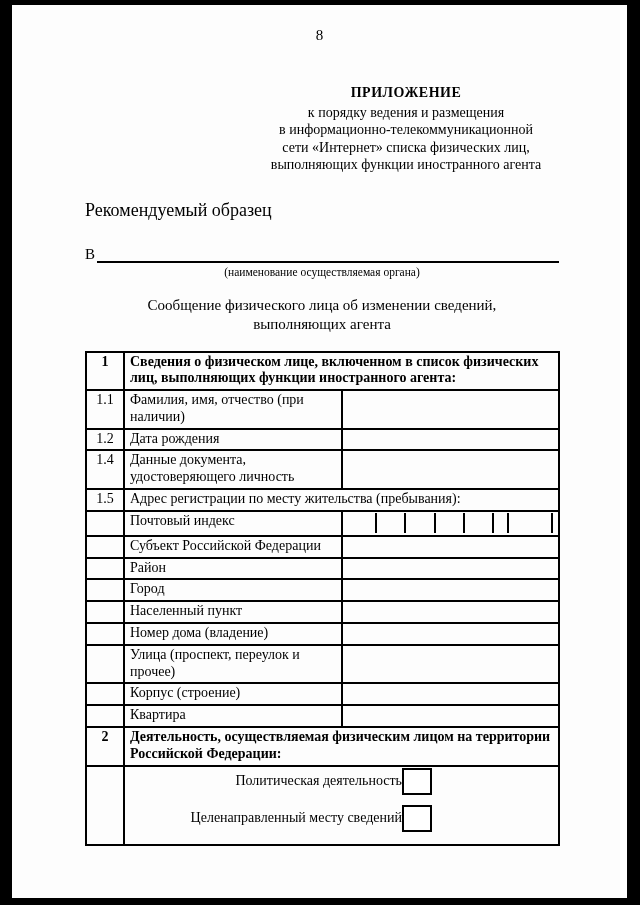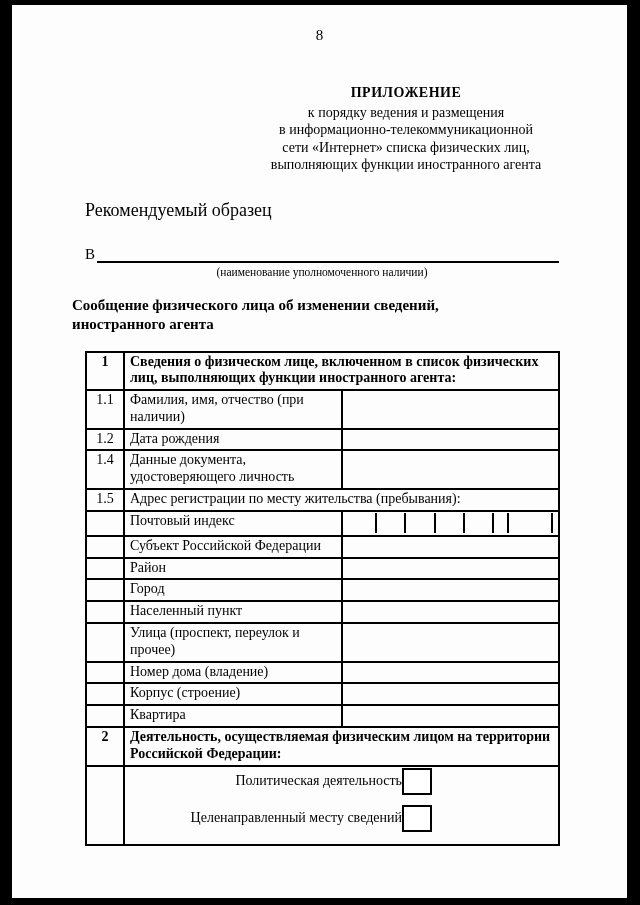--- a/index.html
+++ b/index.html
@@ -49,22 +49,22 @@
     border-bottom: 2px solid #000;
     height: 18px;
   }
   .org-caption {
     margin: 3px 68px 0 73px;
     text-align: center;
     font-size: 11.5px;
   }
   .form-title {
     margin: 18px 55px 0 60px;
-    text-align: left;
-    font-weight: bold;
+    text-align: center;
+    font-weight: normal;
     font-size: 15px;
     line-height: 1.3;
   }
   table.form-table {
     border-collapse: collapse;
     width: 475px;
     margin: 16px 0 0 73px;
     font-size: 14px;
     table-layout: fixed;
   }
@@ -113,25 +113,25 @@
     <div>сети «Интернет» списка физических лиц,</div>
     <div>выполняющих функции иностранного агента</div>
   </div>
 
   <div class="recommended">Рекомендуемый образец</div>
 
   <div class="org-line">
     <span class="org-prefix">В</span>
     <span class="org-underline"></span>
   </div>
-  <div class="org-caption">(наименование уполномоченного наличии)</div>
+  <div class="org-caption">(наименование осуществляемая органа)</div>
 
   <div class="form-title">
     <div>Сообщение физического лица об изменении сведений,</div>
-    <div>иностранного агента</div>
+    <div>выполняющих агента</div>
   </div>
 
   <table class="form-table">
     <tbody>
 
       <tr>
         <td class="num bold">1</td>
         <td colspan="2" class="bold">Сведения о физическом лице, включенном в список физических лиц, выполняющих функции иностранного агента:</td>
       </tr>
 
@@ -195,27 +195,27 @@
       </tr>
 
       <tr>
         <td class="num"></td>
         <td class="label">Населенный пункт</td>
         <td></td>
       </tr>
 
       <tr>
         <td class="num"></td>
+        <td class="label">Номер дома (владение)</td>
+        <td></td>
+      </tr>
+
+      <tr>
+        <td class="num"></td>
         <td class="label">Улица (проспект, переулок и прочее)</td>
-        <td></td>
-      </tr>
-
-      <tr>
-        <td class="num"></td>
-        <td class="label">Номер дома (владение)</td>
         <td></td>
       </tr>
 
       <tr>
         <td class="num"></td>
         <td class="label">Корпус (строение)</td>
         <td></td>
       </tr>
 
       <tr>

